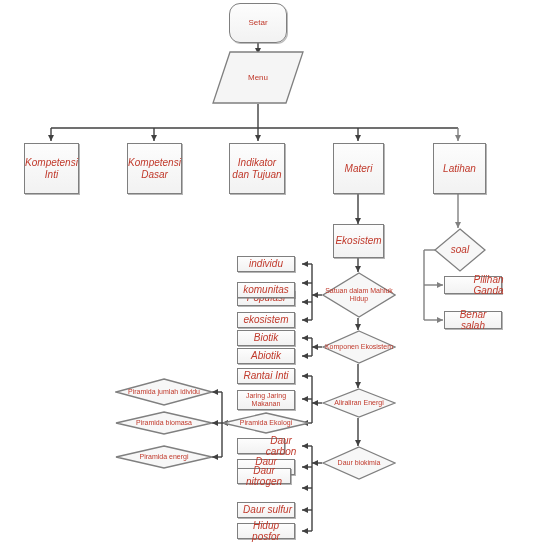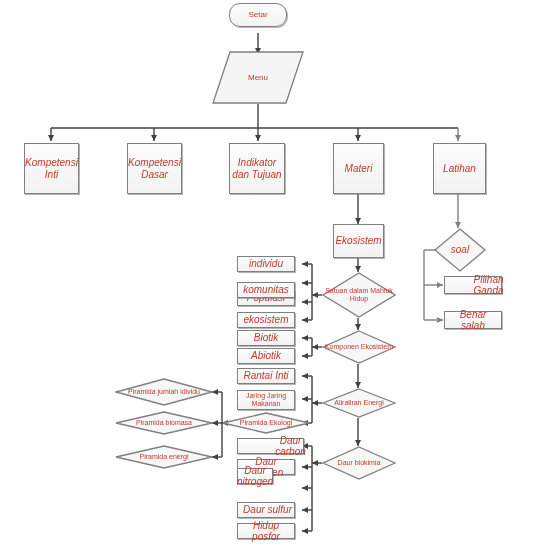--- a/index.html
+++ b/index.html
@@ -165,21 +165,21 @@
 
     <g stroke="#404040" stroke-width="1.4" fill="none">
       <path d="M232,423 L222,423" marker-end="url(#ah-dark)"></path>
       <path d="M222,392 L222,457"></path>
       <path d="M222,392 L212,392" marker-end="url(#ah-dark)"></path>
       <path d="M222,423 L212,423" marker-end="url(#ah-dark)"></path>
       <path d="M222,457 L212,457" marker-end="url(#ah-dark)"></path>
     </g>
   </svg>
 
-  <div class="node rounded fs8" style="left:229px;top:3px;width:58px;height:24px;">
+  <div class="node rounded fs8" style="left:229px;top:3px;width:58px;height:40px;">
     <span class="lbl">Setar</span>
   </div>
 
   <div class="node para fs8" style="left:212px;top:51px;width:92px;height:53px;">
     <svg class="para-shape" viewBox="0 0 92 53" preserveAspectRatio="none">
       <polygon points="18,1 91,1 74,52 1,52" fill="#f5f5f5" stroke="#7f7f7f" stroke-width="1.3"></polygon>
     </svg>
     <span class="lbl">Menu</span>
   </div>
 
@@ -290,27 +290,27 @@
     </svg>
     <span class="lbl">Piramida biomasa</span>
   </div>
   <div class="node diamond fs7" style="left:115px;top:445px;width:98px;height:24px;">
     <svg class="dia-shape" viewBox="0 0 98 24" preserveAspectRatio="none">
       <polygon points="49,1 97,12 49,23 1,12" fill="#f7f7f7" stroke="#7f7f7f" stroke-width="1.3"></polygon>
     </svg>
     <span class="lbl">Piramida energi</span>
   </div>
 
-  <div class="node rect fs75" style="left:237px;top:438px;width:67px;height:16px;padding-left:40px;">
+  <div class="node rect fs75" style="left:237px;top:438px;width:48px;height:16px;padding-left:40px;">
     <span class="lbl">Daur carbon</span>
   </div>
   <div class="node rect fs75" style="left:237px;top:459px;width:58px;height:16px;">
     <span class="lbl">Daur oksigen</span>
   </div>
-  <div class="node rect fs75" style="left:237px;top:468px;width:36px;height:16px;">
+  <div class="node rect fs75" style="left:237px;top:468px;width:54px;height:16px;">
     <span class="lbl">Daur nitrogen</span>
   </div>
   <div class="node rect fs75" style="left:237px;top:502px;width:58px;height:16px;justify-content:flex-end;">
     <span class="lbl">Daur sulfur</span>
   </div>
   <div class="node rect fs75" style="left:237px;top:523px;width:58px;height:16px;">
     <span class="lbl">Hidup posfor</span>
   </div>
 
 </div>

